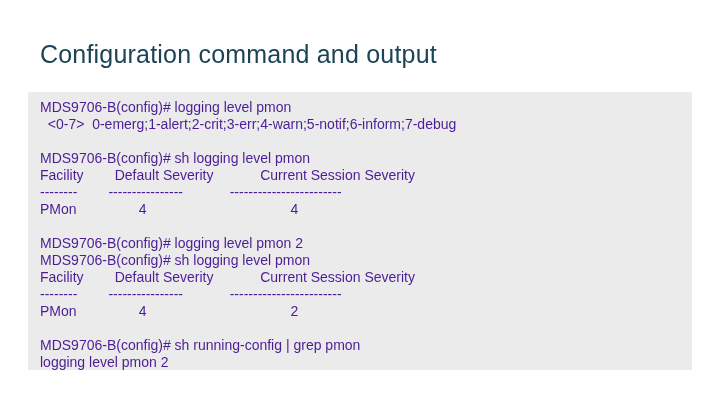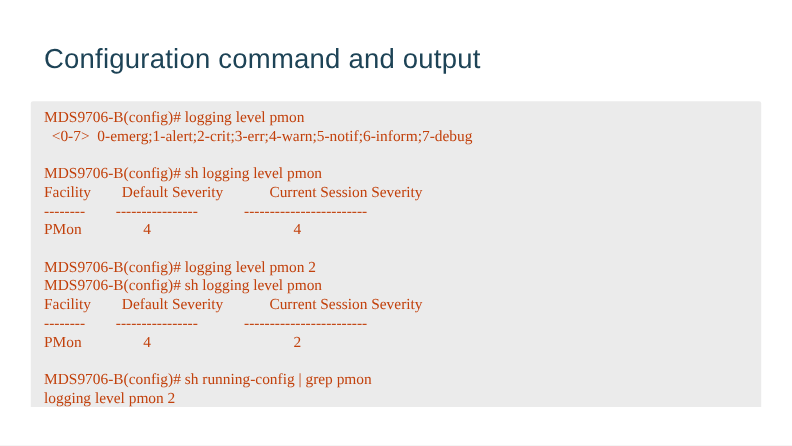--- a/index.html
+++ b/index.html
@@ -32,24 +32,24 @@
     top: 92px;
     width: 664px;
     height: 280px;
     box-sizing: border-box;
     background: #ebebeb;
     border-radius: 2px;
     padding: 7px 12px 6px 12px;
   }
   .terminal pre {
     margin: 0 0 17px 0;
-    font-family: Liberation Serif, serif;
+    font-family: Liberation Sans, sans-serif;
     font-size: 14px;
     line-height: 17px;
-    color: #c2410c;
+    color: #4c1d95;
     white-space: pre;
   }
   .terminal pre:last-child {
     margin-bottom: 16px;
   }
   .footer-disclaimer {
     position: absolute;
     left: 40px;
     top: 376px;
     font-size: 6px;

